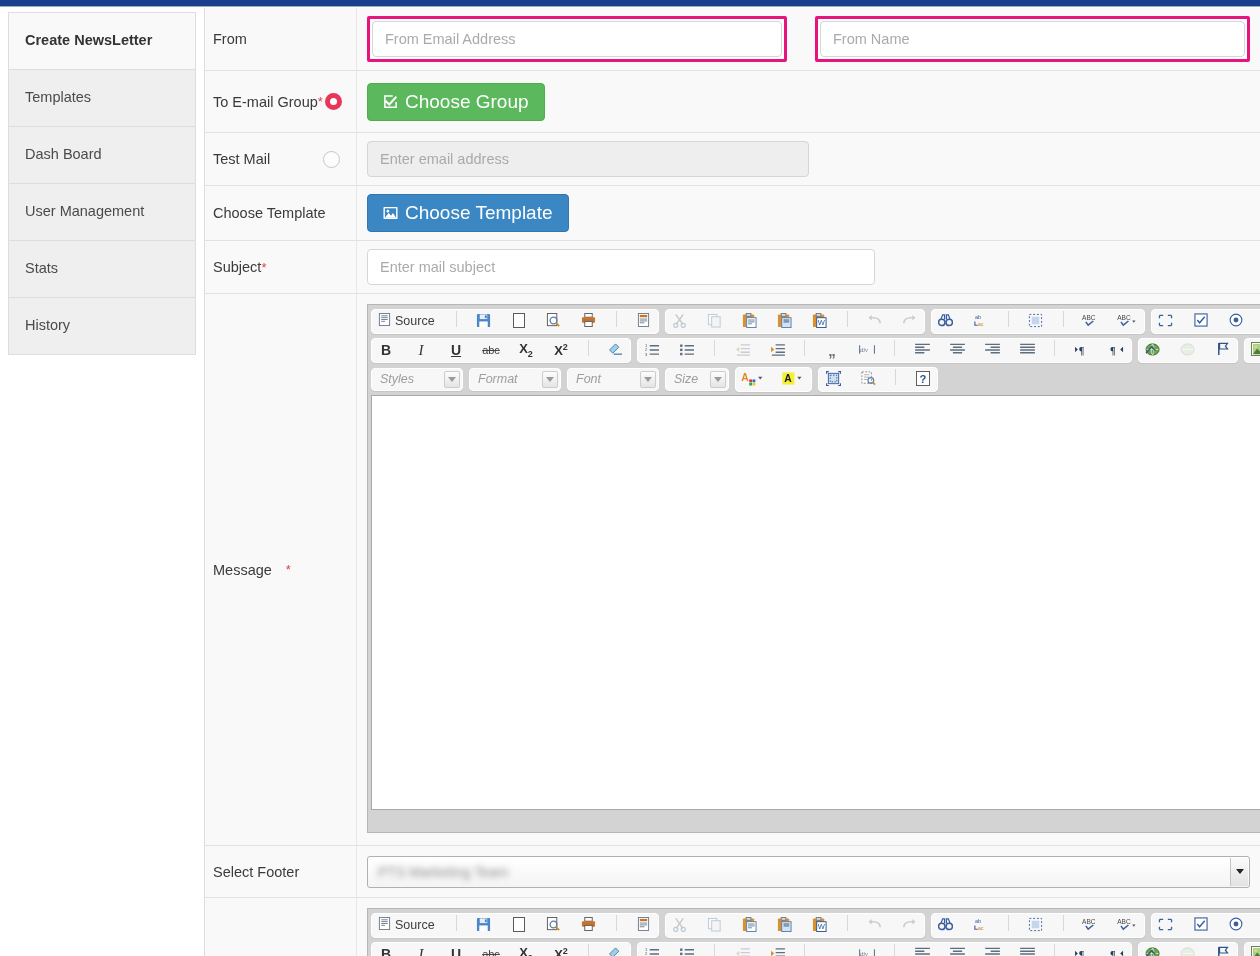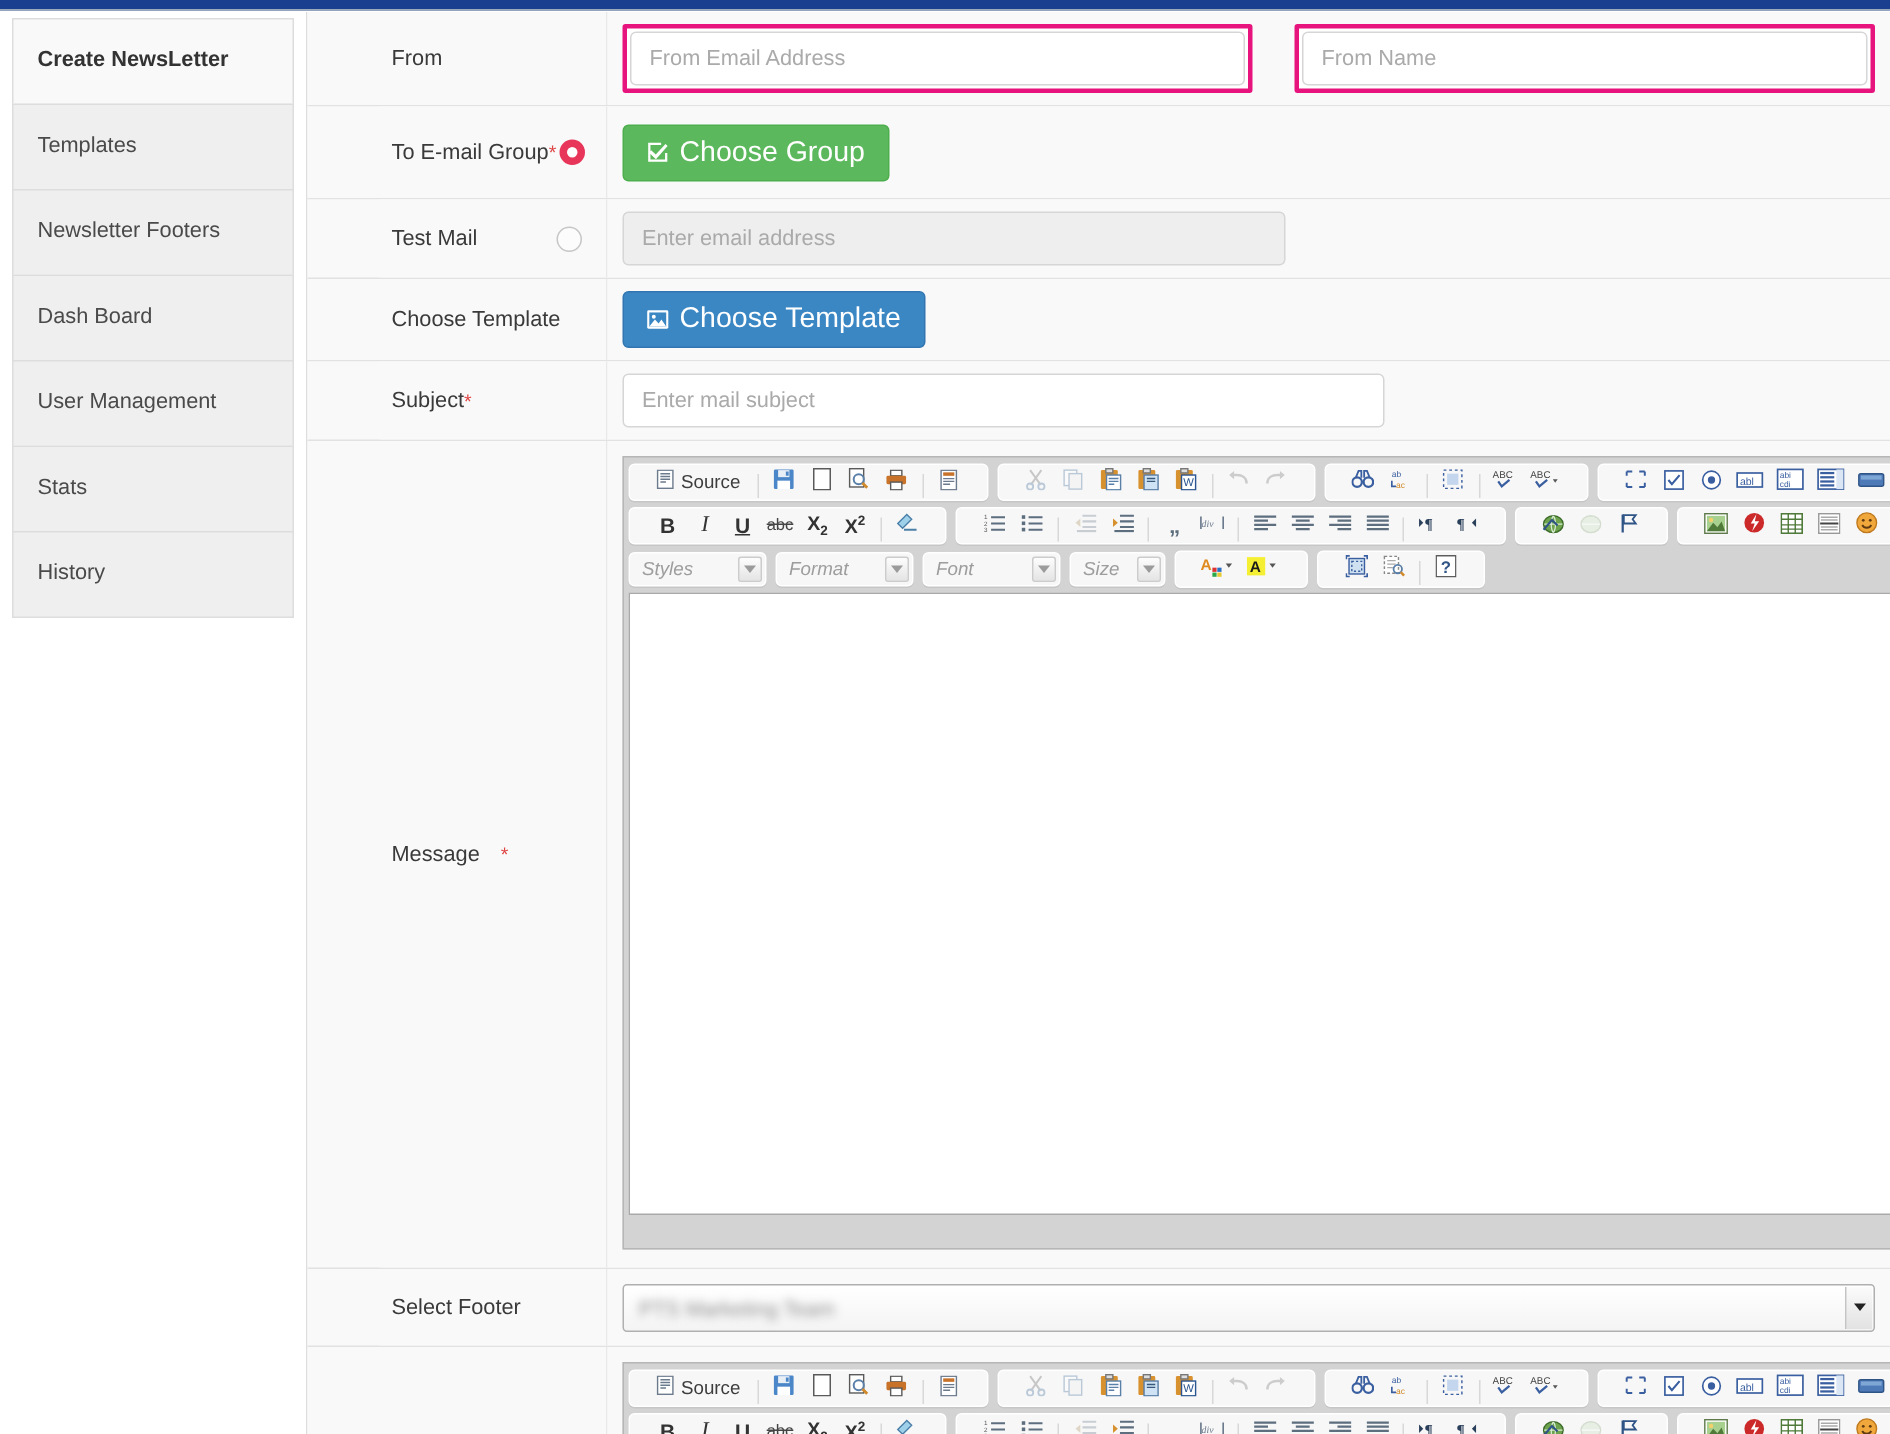--- a/index.html
+++ b/index.html
@@ -63,21 +63,20 @@
   .flabel {
     width: 152px;
     flex: 0 0 152px;
     display: flex;
     align-items: center;
     padding-left: 8px;
     font-size: 14.5px;
     color: #3a3a3a;
     border-right: 1px solid #e8e8e8;
     background: #f9f9f9;
-    margin-left: 48px;
   }
   .fctrl {
     flex: 1 1 auto;
     display: flex;
     align-items: center;
     padding: 8px 10px;
     background: #f9f9f9;
   }
   .req { color: #e04545; font-size: 13px; }
 
@@ -152,26 +151,26 @@
   .ck-row {
     display: flex;
     flex-wrap: nowrap;
     align-items: center;
     gap: 6px;
     margin-bottom: 3px;
     min-height: 26px;
   }
   .grp {
     display: inline-flex;
-    align-items: flex-end;
+    align-items: flex-start;
     background: #f7f7f7;
     border: 1px solid #ffffff;
     border-radius: 4px;
-    padding: 1px 14px;
-    gap: 3px;
+    padding: 1px 3px;
+    gap: 13px;
     box-shadow: 0 1px 0 rgba(0,0,0,.06);
   }
   .tbtn {
     width: 22px; height: 21px;
     display: inline-flex;
     align-items: center;
     justify-content: center;
     border-radius: 3px;
     cursor: pointer;
     font-size: 11px;
@@ -288,23 +287,20 @@
 <div id="page">
 
   <nav id="sidebar">
     <div class="side-item active">
       <span>Create NewsLetter</span>
     </div>
     <div class="side-item">
       <span>Templates</span>
     </div>
     <div class="side-item">
-      <span>Newsletter Footers</span>
-    </div>
-    <div class="side-item">
       <span>Dash Board</span>
     </div>
     <div class="side-item">
       <span>User Management</span>
     </div>
     <div class="side-item">
       <span>Stats</span>
     </div>
     <div class="side-item">
       <span>History</span>

